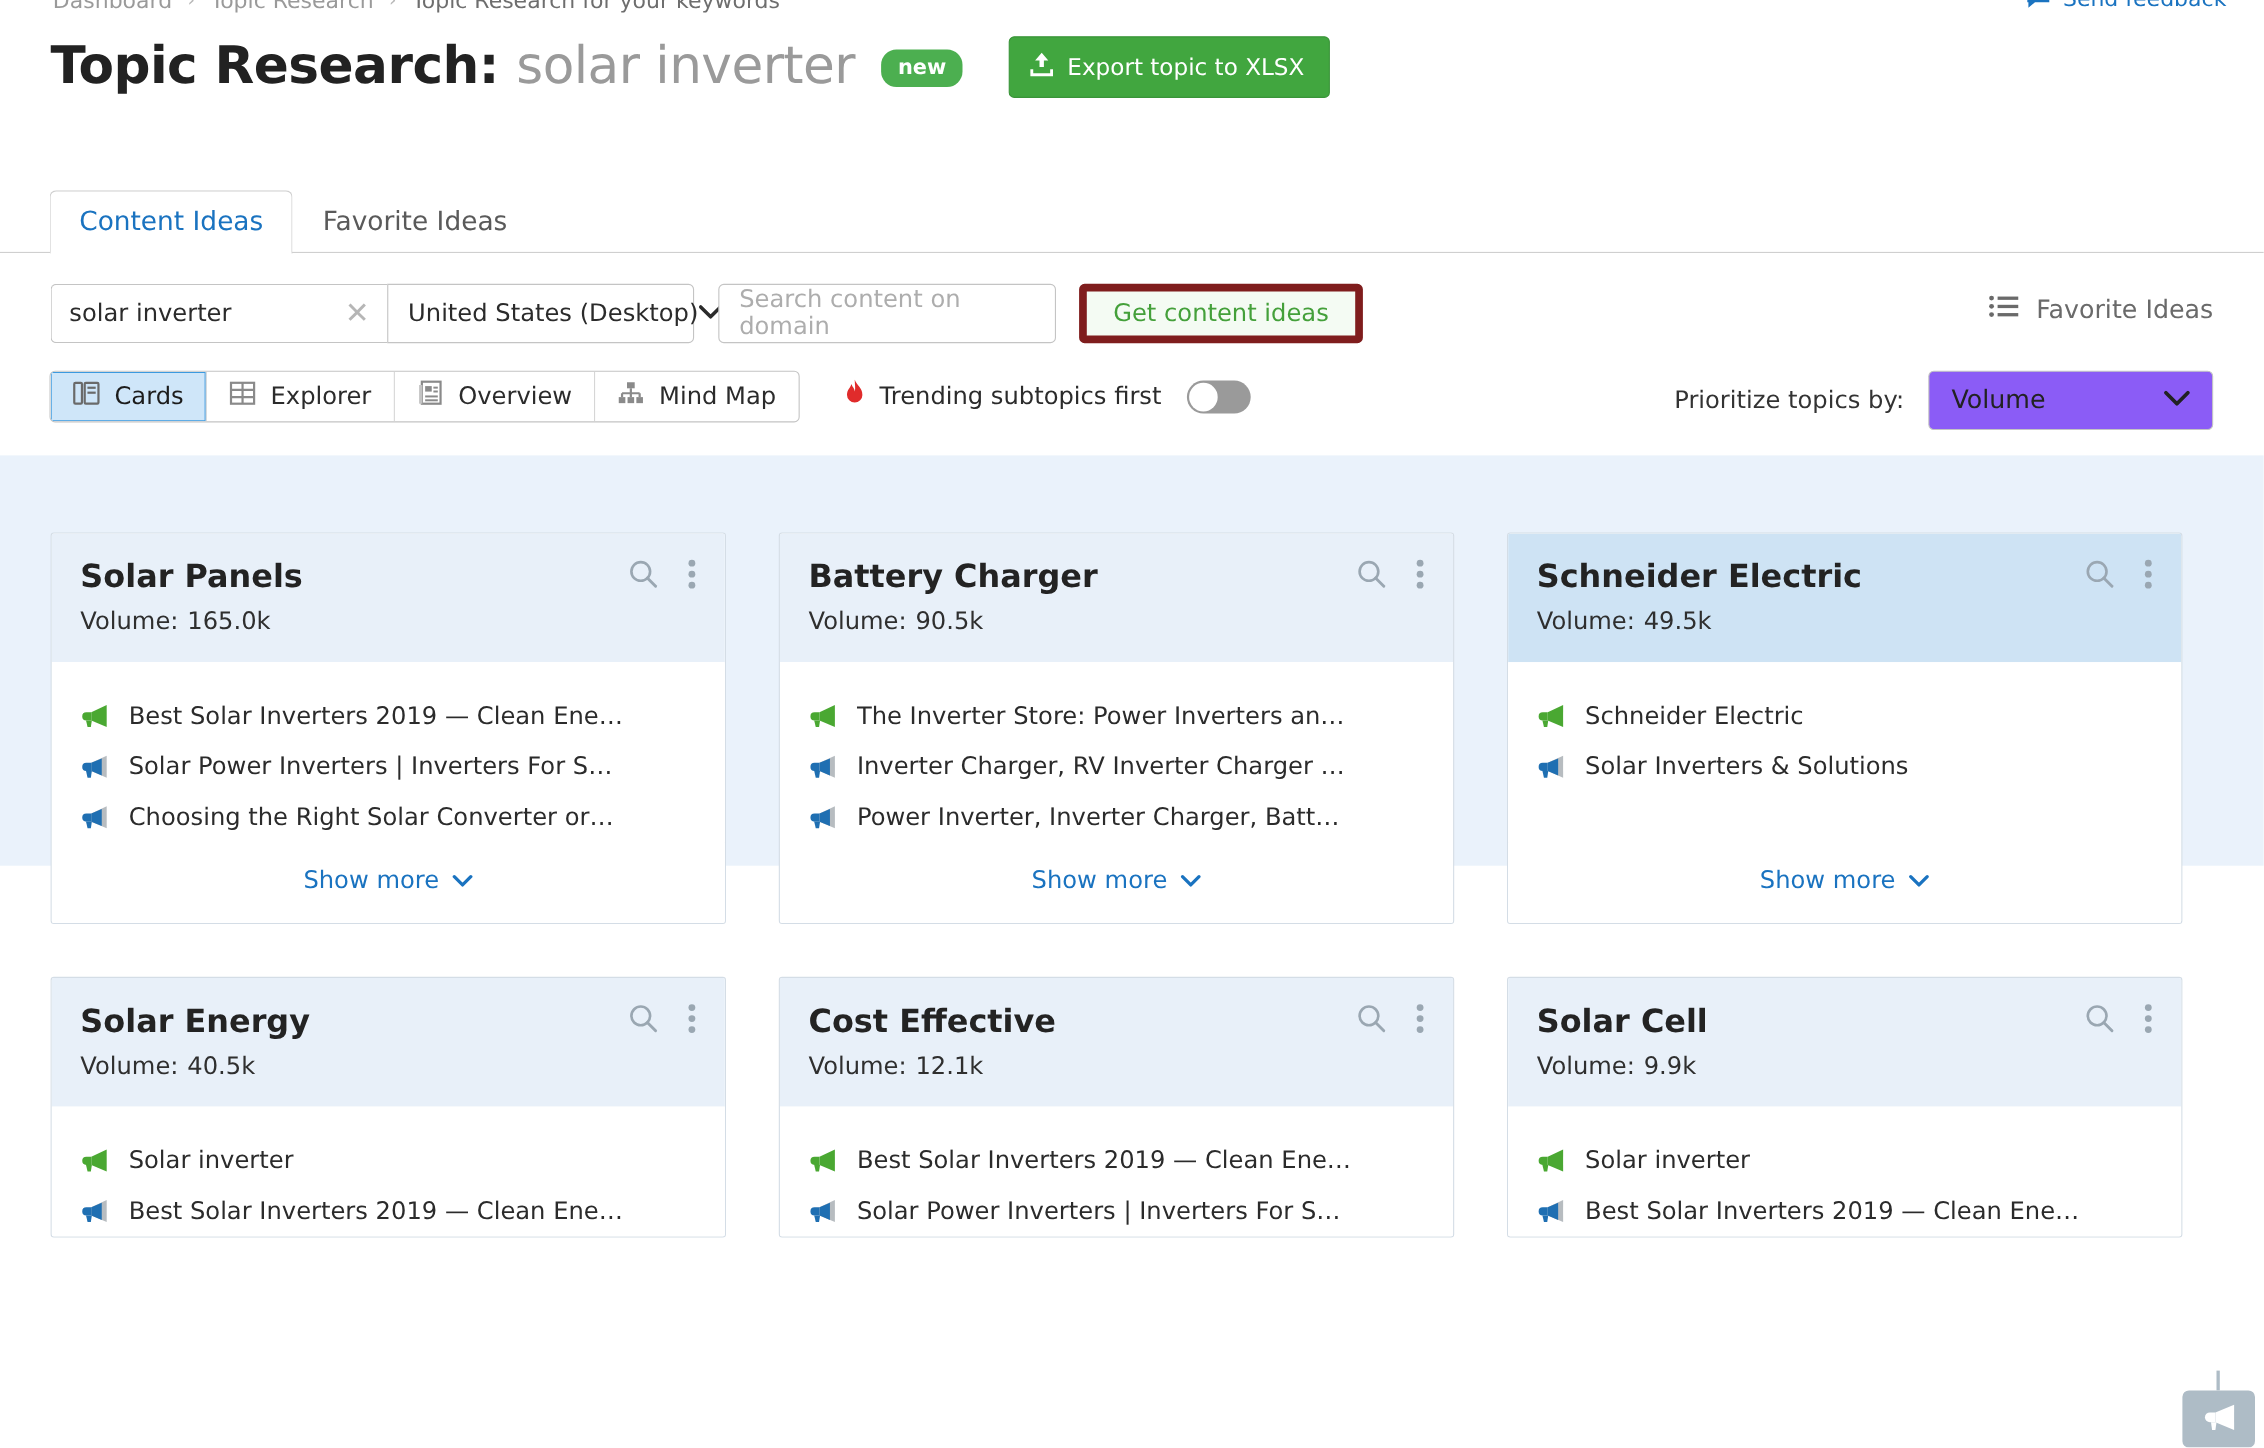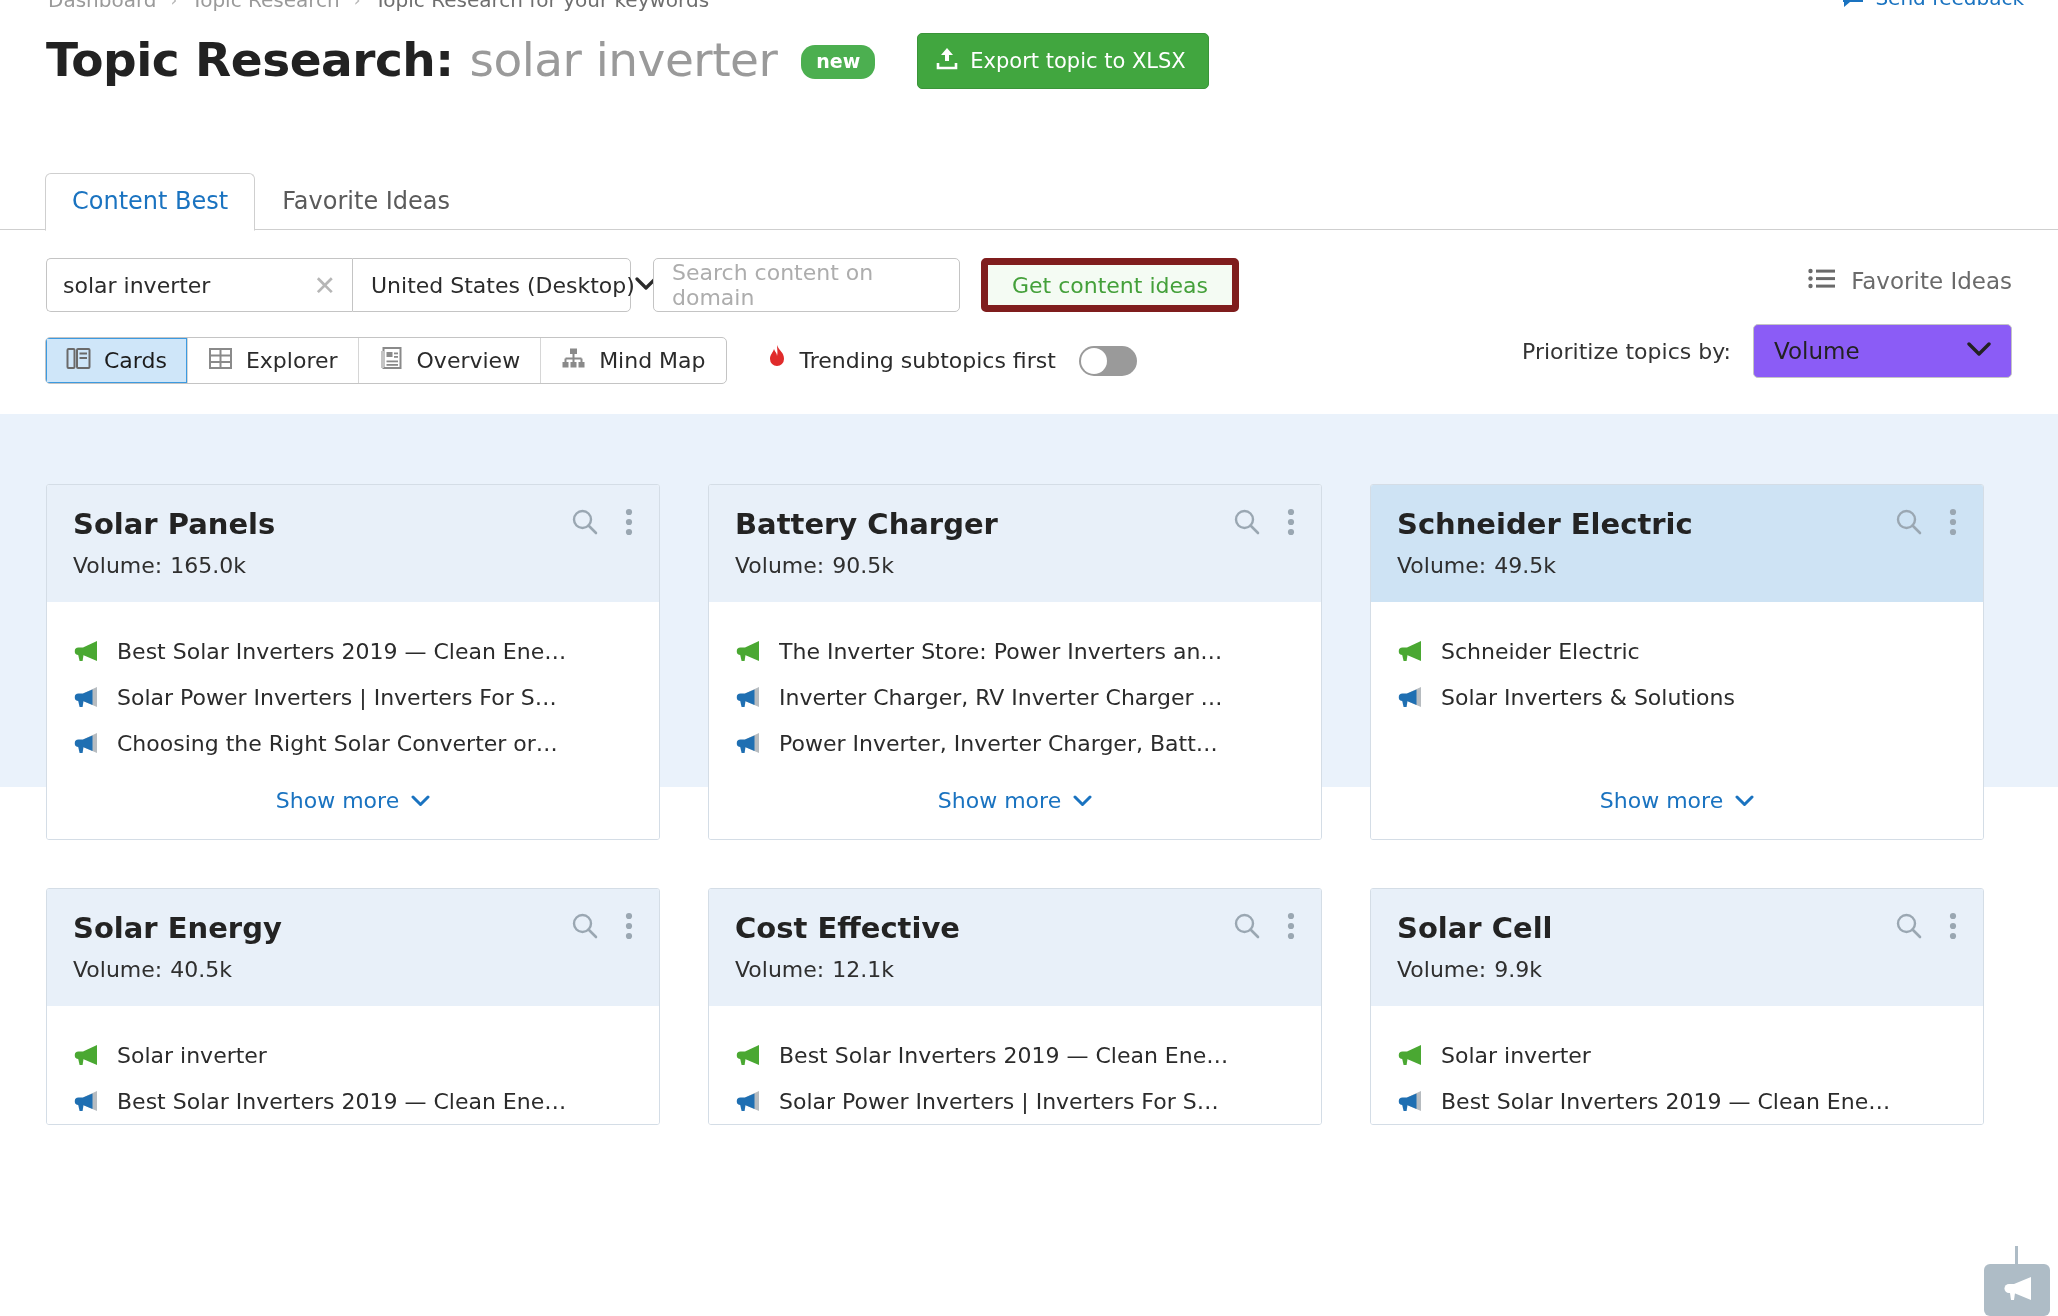--- a/index.html
+++ b/index.html
@@ -128,21 +128,21 @@
   }
   .switch {
     width: 58px; height: 30px; border-radius: 15px;
     background: #9a9a9a; position: relative; margin-left: 10px;
   }
   .switch .knob {
     position: absolute; left: 2px; top: 2px;
     width: 26px; height: 26px; border-radius: 50%; background: #ffffff;
   }
   .prioritize {
-    position: absolute; right: 46px; top: 324px;
+    position: absolute; right: 46px; top: 337px;
     display: flex; align-items: center; gap: 22px;
   }
   .prioritize .lbl { font-size: 22px; color: #333333; white-space: nowrap; }
   .prio-select {
     width: 259px; height: 54px; border: 1px solid #c4c4c4; border-radius: 5px;
     background: #8b5cf6; display: flex; align-items: center; justify-content: space-between;
     padding: 0 20px; cursor: pointer;
   }
   .prio-select .val { font-size: 23px; color: #222222; }
 
@@ -231,21 +231,21 @@
         <path d="M11 2 L17 9 H13 V15 H9 V9 H5 Z" fill="#ffffff"></path>
         <path d="M2 17 V22 H20 V17" stroke="#ffffff" stroke-width="2.6" fill="none"></path>
       </svg>
     </span>
     <span>Export topic to XLSX</span>
   </div>
 </div>
 
 <div class="tabbar">
   <div class="tabs">
-    <div class="tab active">Content Best</div>
+    <div class="tab active">Content Ideas</div>
     <div class="tab">Favorite Ideas</div>
   </div>
 </div>
 
 <div class="controls1">
   <div class="kw-group">
     <div class="kw-input">
       <span class="val">solar inverter</span>
       <span class="clear-x">✕</span>
     </div>

